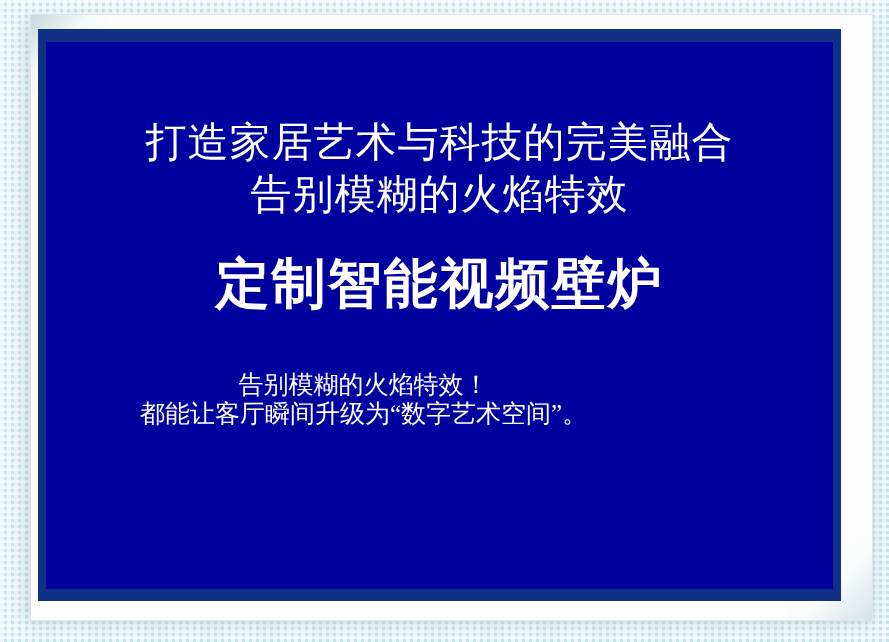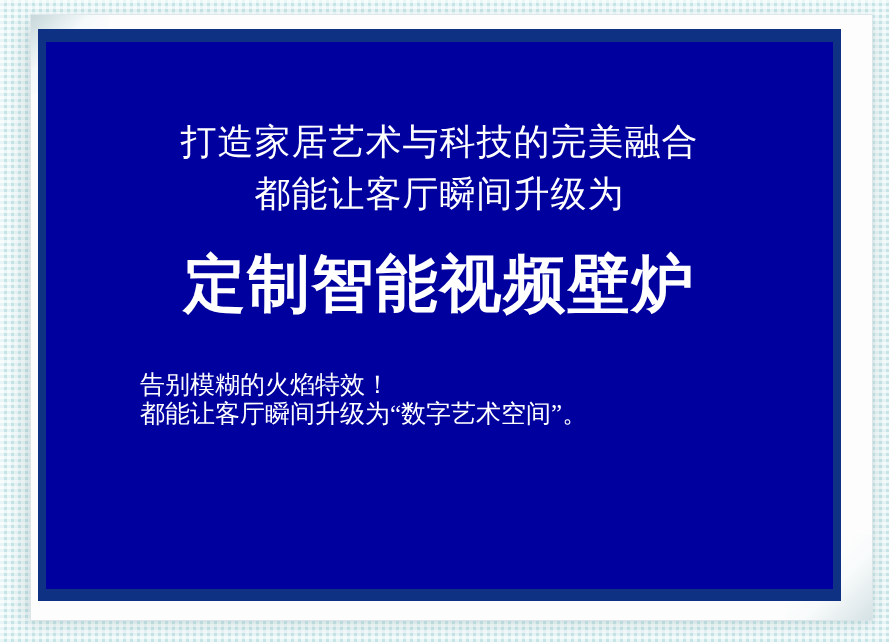--- a/index.html
+++ b/index.html
@@ -108,72 +108,73 @@
   
   .title-block {
     position: absolute;
     left: 0;
     top: 74px;
     width: 100%;
     text-align: center;
     color: #ffffff;
   }
   .title-line {
-    font-size: 36px;
+    font-size: 41px;
     line-height: 52px;
     letter-spacing: 1px;
     white-space: nowrap;
   }
 
   .headline {
     position: absolute;
     left: 0;
     top: 206px;
     width: 100%;
     text-align: center;
     color: #ffffff;
-    font-size: 62px;
+    font-size: 54px;
     line-height: 72px;
     font-weight: bold;
     letter-spacing: 2px;
     white-space: nowrap;
   }
 
   .body-block {
     position: absolute;
     left: 94px;
     top: 328px;
     color: #ffffff;
   }
   .body-line {
     font-size: 25px;
     line-height: 29px;
     white-space: nowrap;
     letter-spacing: 0px;
+    text-align: center;
   }
 </style>
 </head>
 <body>
 
 <div id="slide-root">
 
   <div id="frame-shadow"></div>
 
   <div id="white-frame">
     <div id="frame-fold-tl"></div>
     <div id="frame-fold-br"></div>
   </div>
 
   <div id="navy-band"></div>
 
   <div id="blue-panel">
 
     <div class="title-block">
       <div class="title-line">打造家居艺术与科技的完美融合</div>
-      <div class="title-line">都能让客厅瞬间升级为</div>
+      <div class="title-line">告别模糊的火焰特效</div>
     </div>
 
     <div class="headline">定制智能视频壁炉</div>
 
     <div class="body-block">
       <div class="body-line">告别模糊的火焰特效！</div>
       <div class="body-line">都能让客厅瞬间升级为“数字艺术空间”。</div>
     </div>
 
   </div>

